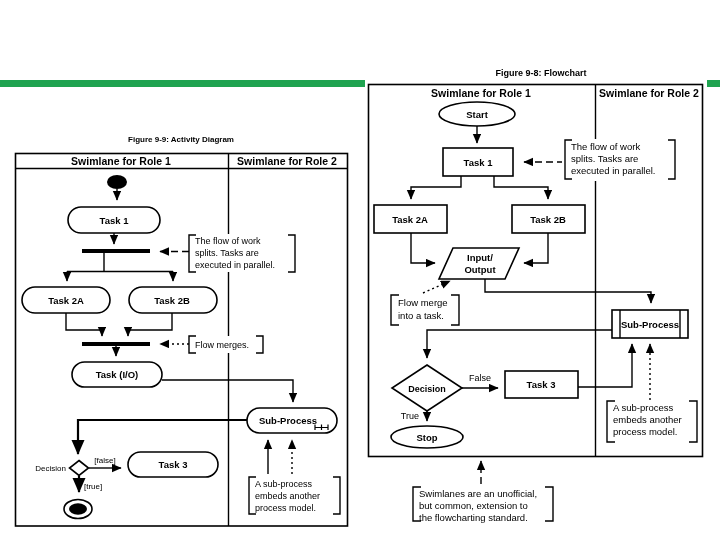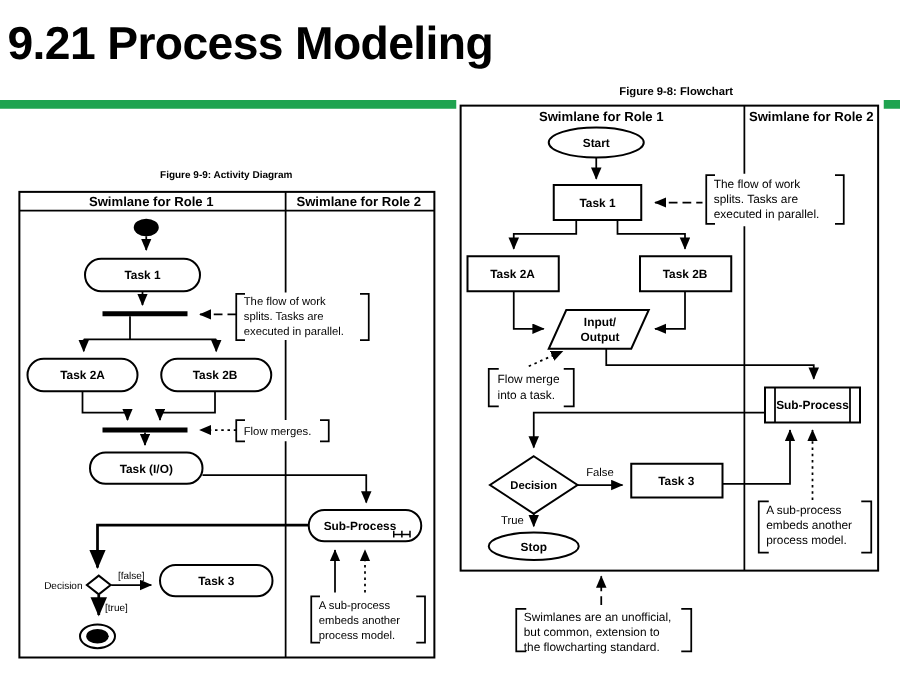--- a/index.html
+++ b/index.html
@@ -27,21 +27,20 @@
   .shape{fill:#fff;stroke:#000;stroke-width:1.6;}
   .frame{fill:#fff;stroke:#000;stroke-width:1.6;}
   .bar{fill:#000;stroke:none;}
   .brk{stroke:#000;stroke-width:1.4;fill:none;}
   .annbg{fill:#fff;stroke:none;}
 </style>
 </head>
 <body>
 
 <div class="slide">
-  <h1 class="slide-title">9.21 Process Modeling</h1>
   <div class="accent-bar left"></div>
   <div class="accent-bar right"></div>
 
   <svg width="720" height="540" viewBox="0 0 720 540">
     <defs>
       <marker id="arr" markerWidth="8" markerHeight="8" refX="6.5" refY="3" orient="auto">
         <path d="M0,0 L7,3 L0,6 Z" fill="#000"></path>
       </marker>
     </defs>
 

